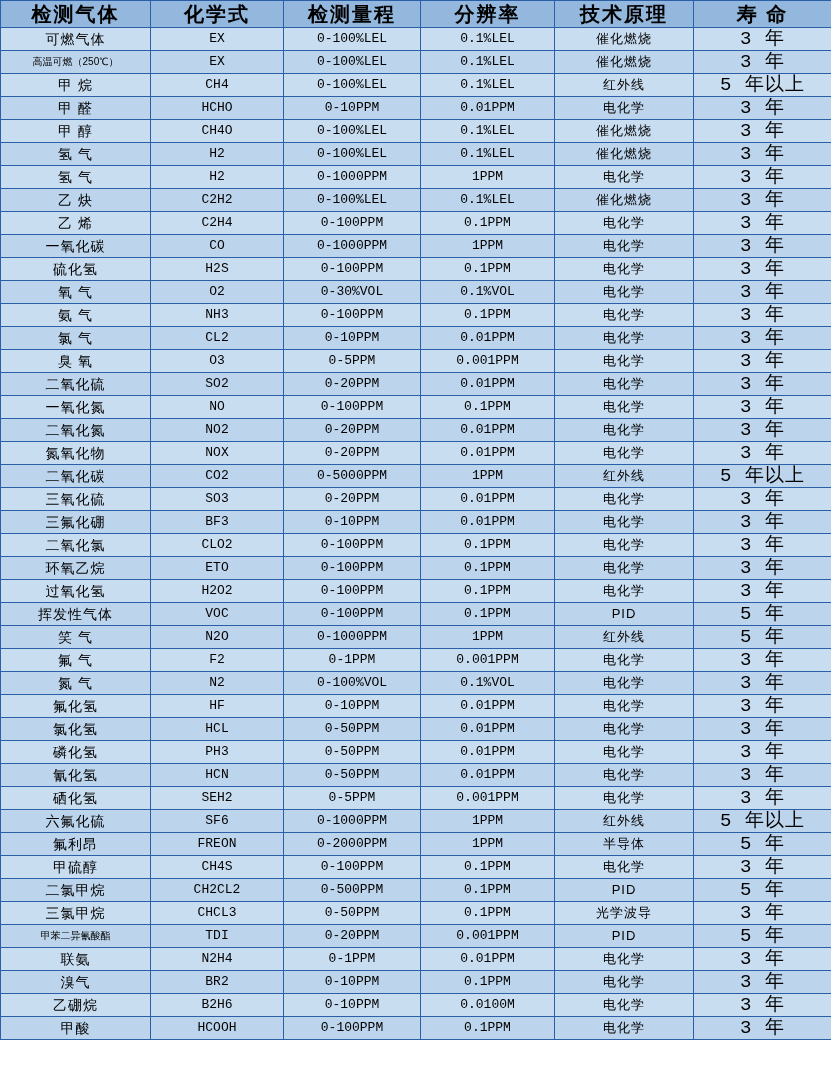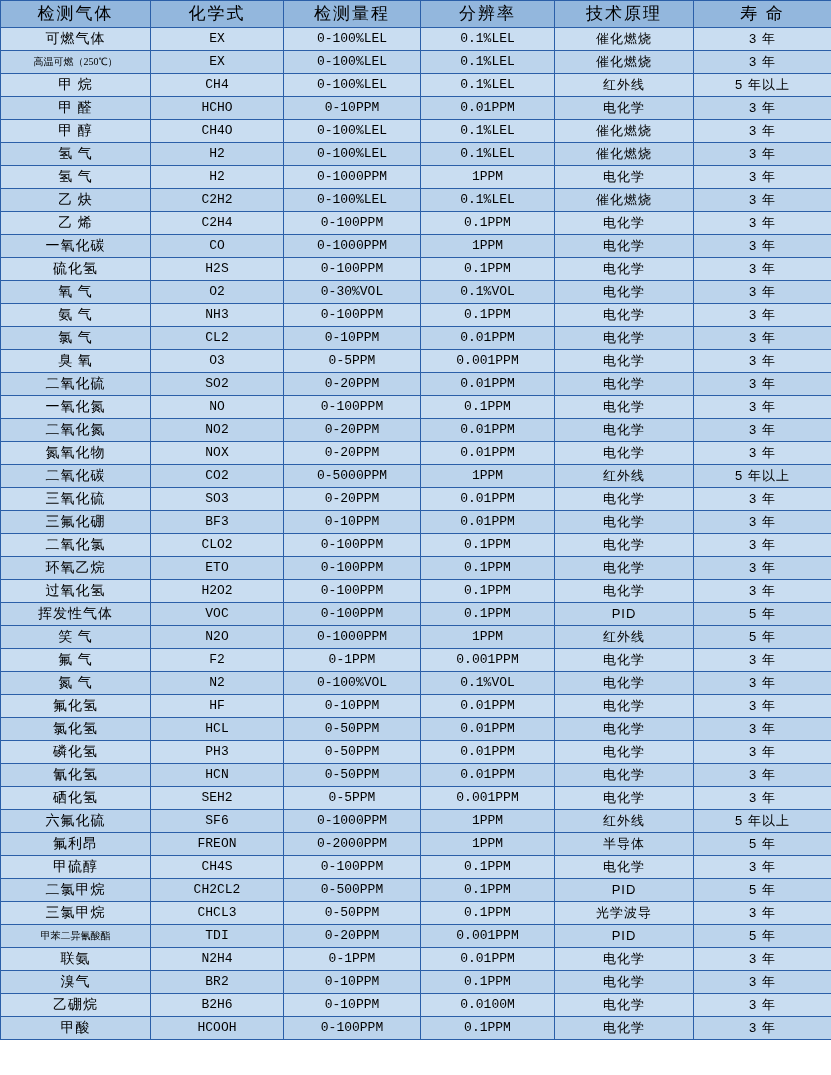--- a/index.html
+++ b/index.html
@@ -35,55 +35,55 @@
     text-align: center;
     vertical-align: middle;
     padding: 0;
     height: 22px;
     line-height: 20px;
     overflow: hidden;
     white-space: nowrap;
   }
   table.gas-table thead th {
     background: #93b7dd;
-    font-size: 17px;
-    font-weight: normal;
+    font-size: 20px;
+    font-weight: bold;
     color: #000000;
     height: 26px;
     letter-spacing: 2px;
   }
   table.gas-table tbody tr td {
     background: #c9ddf1;
     color: #000000;
   }
   table.gas-table tbody tr.alt td {
     background: #bcd4ec;
   }
   td.col-name {
     font-size: 14px;
     letter-spacing: 1px;
-    font-family: Liberation Serif, serif;
   }
   td.col-name.tight {
     font-size: 10px;
     letter-spacing: 0px;
   }
   td.col-formula,
   td.col-range,
   td.col-res {
     font-family: "Liberation Mono", monospace;
     font-size: 13px;
   }
   td.col-principle {
     font-size: 13px;
     letter-spacing: 1px;
   }
   td.col-life {
-    font-size: 13px;
+    font-size: 19px;
     letter-spacing: 1px;
+    font-family: Liberation Mono, monospace;
   }
 </style>
 </head>
 <body>
 
 <div id="sheet">
   <table class="gas-table">
     <colgroup>
       <col class="c0">
         <col class="c1">

